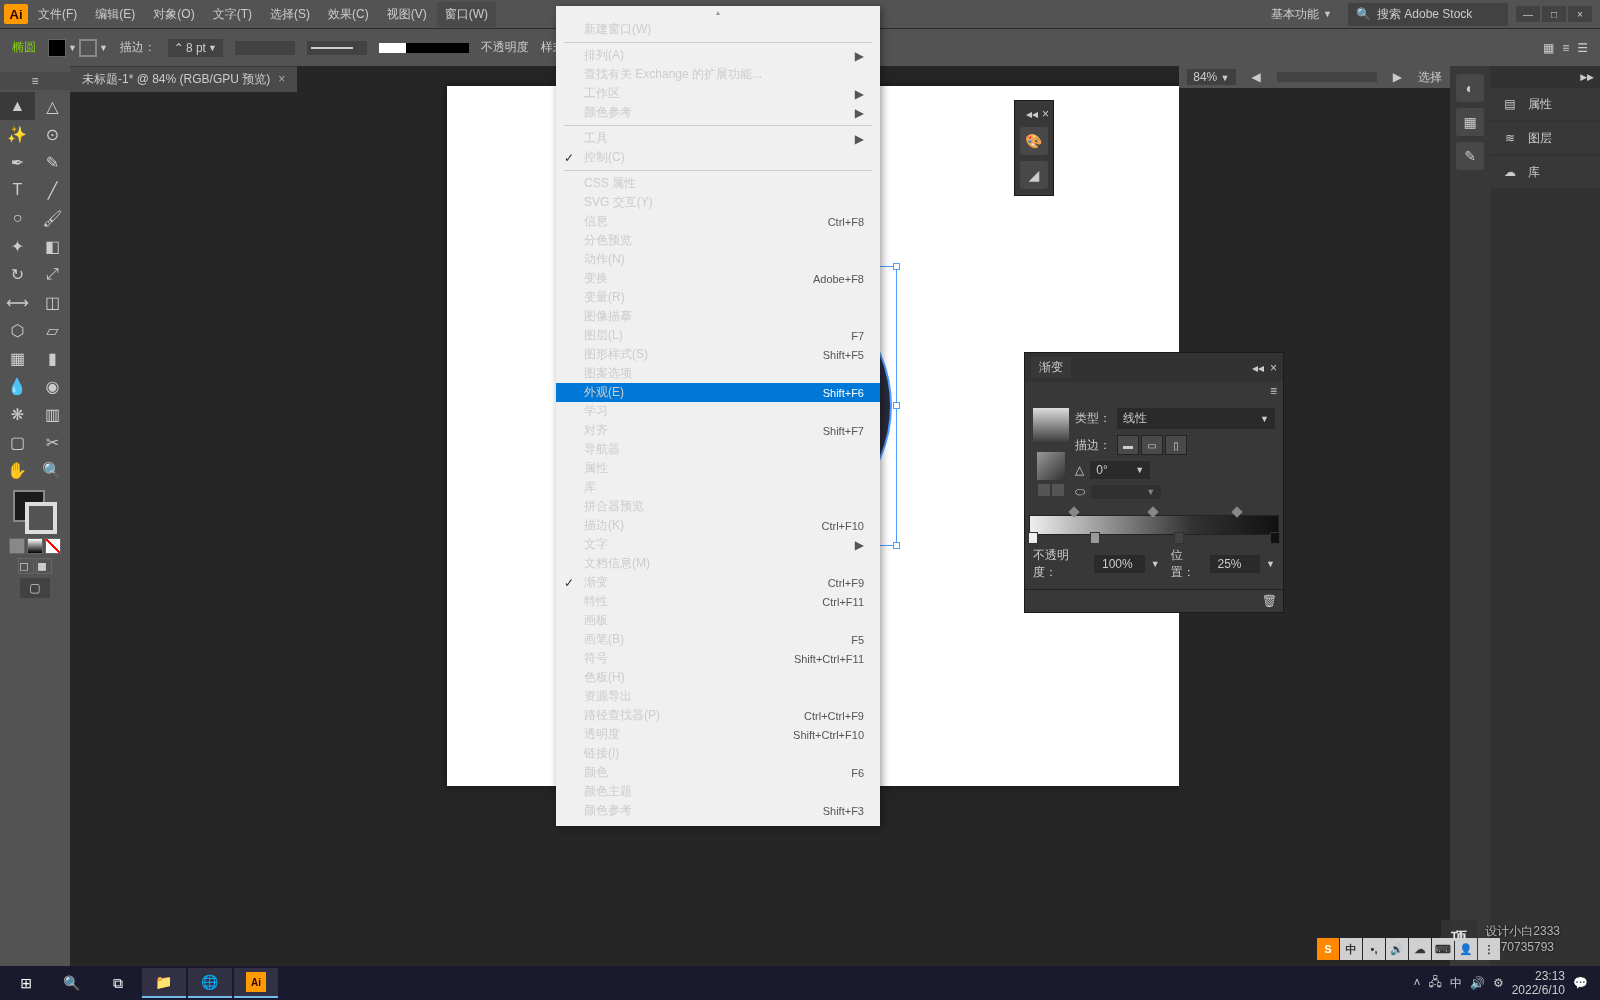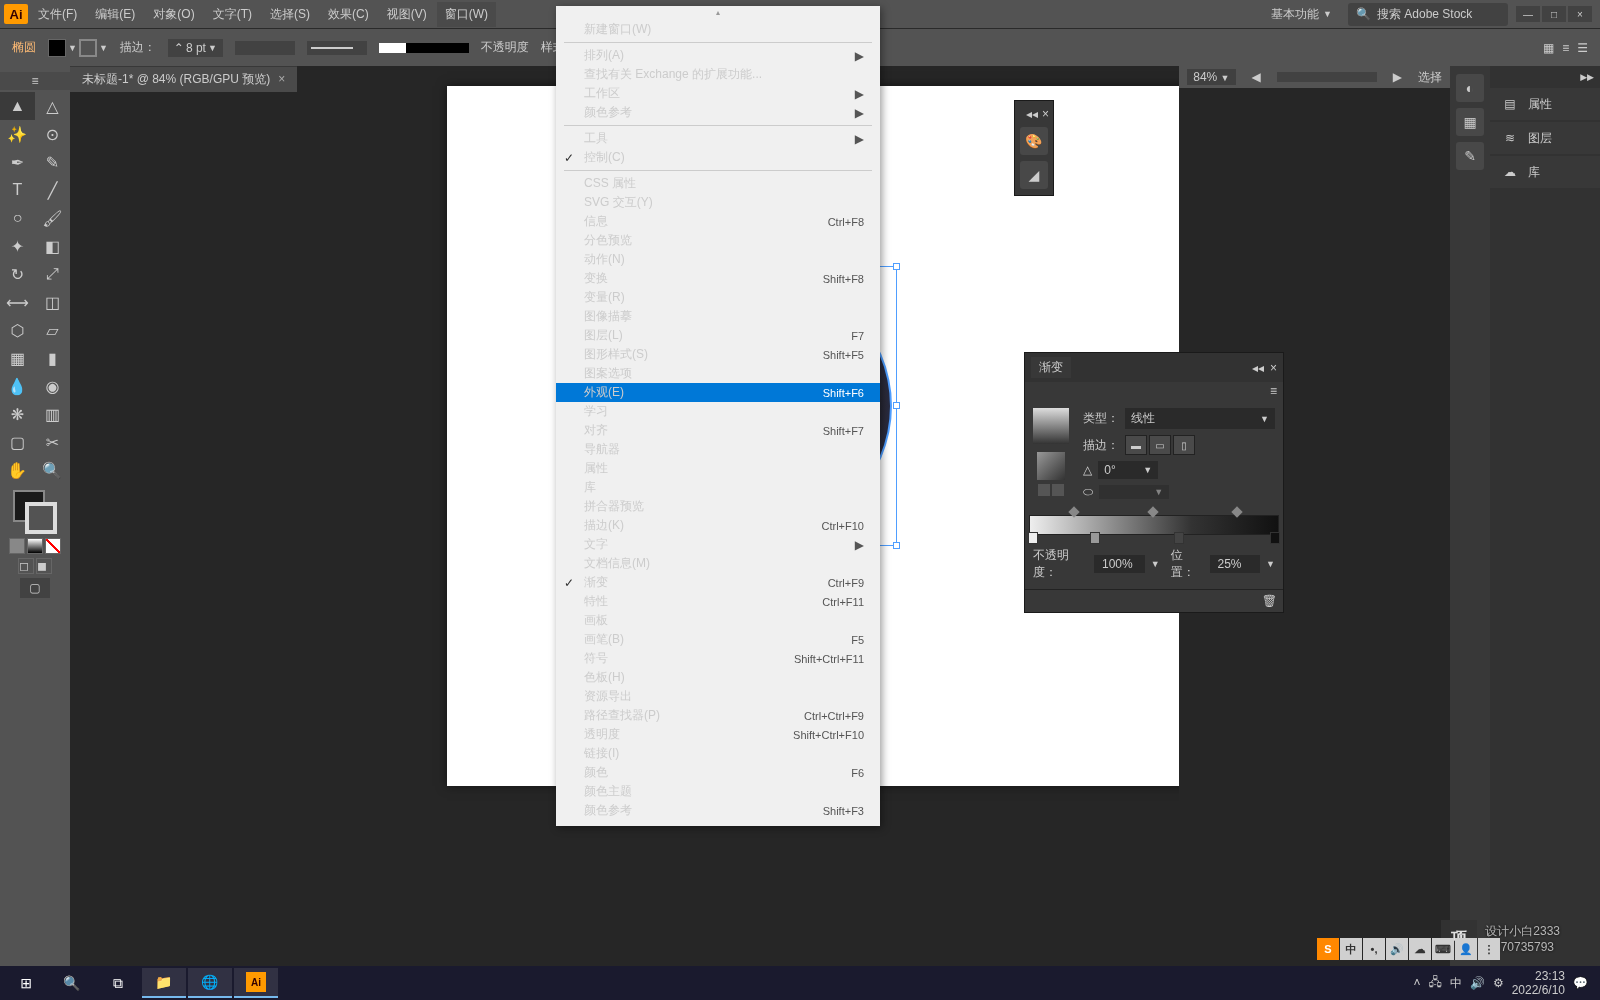--- a/index.html
+++ b/index.html
@@ -7,21 +7,21 @@
 .menubar{height:28px;background:#535353;display:flex;align-items:center;padding-left:4px;gap:2px}
 .ai-logo{width:24px;height:20px;background:#ff9a00;color:#330000;font-weight:bold;font-size:13px;display:flex;align-items:center;justify-content:center;border-radius:2px}
 .menu-item{padding:4px 8px;cursor:pointer}
 .menu-item.active{background:#4a4a4a}
 .menubar-right{margin-left:auto;display:flex;align-items:center;gap:8px;padding-right:8px}
 .workspace-sel{display:flex;align-items:center;gap:4px;padding:2px 8px}
 .search-box{background:#424242;padding:3px 8px;border-radius:3px;display:flex;align-items:center;gap:6px;color:#888;width:160px}
 .win-controls{display:flex;gap:2px}
 .win-btn{width:24px;height:16px;background:#424242;display:flex;align-items:center;justify-content:center;font-size:10px}
 .optbar{height:38px;background:#535353;display:flex;align-items:center;padding:0 12px;gap:12px;border-top:1px solid #2a2a2a}
-.opt-label{color:#fdba74}
+.opt-label{color:#84cc16}
 .swatch{width:18px;height:18px;background:#000;border:1px solid #666}
 .swatch-outline{width:18px;height:18px;border:2px solid #888;background:transparent}
 .stroke-input{background:#424242;padding:2px 6px;display:flex;align-items:center;gap:2px}
 .stroke-bar{width:90px;height:10px;background:linear-gradient(90deg,#fff 0%,#fff 30%,#000 30%,#000 100%)}
 .main{display:flex;height:calc(100% - 66px - 34px)}
 .toolbox{width:70px;background:#535353;padding-top:6px;display:flex;flex-direction:column}
 .tool-hdr{height:18px;display:flex;align-items:center;justify-content:center;background:#4a4a4a;margin-bottom:2px}
 .tool-grid{display:grid;grid-template-columns:1fr 1fr}
 .tool{height:28px;display:flex;align-items:center;justify-content:center;color:#ccc;font-size:16px}
 .tool.sel{background:#3a3a3a}
@@ -58,21 +58,21 @@
 .dd-item.highlighted .dd-shortcut{color:#fff}
 .dd-sub{margin-left:auto;color:#555}
 .dd-sep{height:1px;background:#ccc;margin:3px 8px}
 .dd-check{position:absolute;left:8px;color:#333}
 .float-panel{position:absolute;width:40px;background:#383838;border:1px solid #1a1a1a;display:flex;flex-direction:column;align-items:center;padding:6px 0;gap:6px}
 .fp-hdr{width:100%;display:flex;justify-content:flex-end;gap:4px;padding:0 4px;font-size:9px;color:#888}
 .gradient-panel{position:absolute;left:1024px;top:352px;width:260px;background:#383838;border:1px solid #1a1a1a}
 .gp-hdr{display:flex;align-items:center;padding:4px 6px;background:#323232}
 .gp-tab{padding:2px 8px;background:#383838}
 .gp-close{margin-left:auto;display:flex;gap:6px;font-size:10px;color:#888}
-.gp-body{padding:8px;display:flex;gap:14px}
+.gp-body{padding:8px;display:flex;gap:6px}
 .gp-preview{width:36px;height:36px;background:linear-gradient(180deg,#ddd,#333)}
 .gp-preview2{width:28px;height:28px;background:linear-gradient(135deg,#999,#333);margin-top:4px}
 .gp-controls{flex:1;display:flex;flex-direction:column;gap:6px}
 .gp-row{display:flex;align-items:center;gap:6px;font-size:11px}
 .gp-select{background:#2a2a2a;padding:2px 6px;flex:1;display:flex;justify-content:space-between;align-items:center}
 .gp-btns{display:flex;gap:2px}
 .gp-btn{width:22px;height:20px;background:#4a4a4a;border:1px solid #222;display:flex;align-items:center;justify-content:center;font-size:10px}
 .gp-slider{position:relative;height:20px;margin:8px 4px;background:linear-gradient(90deg,#eee 0%,#888 35%,#333 65%,#111 100%);border:1px solid #222}
 .gp-stop{position:absolute;bottom:-10px;width:10px;height:12px;background:#888;border:1px solid #333}
 .gp-diamond{position:absolute;top:-8px;width:8px;height:8px;background:#888;transform:rotate(45deg)}
@@ -312,21 +312,21 @@
         <span class="dd-shortcut">Ctrl+F8</span>
       </div>
       <div class="dd-item">
         <span>分色预览</span>
       </div>
       <div class="dd-item">
         <span>动作(N)</span>
       </div>
       <div class="dd-item">
         <span>变换</span>
-        <span class="dd-shortcut">Shift+F8</span>
+        <span class="dd-shortcut">Adobe+F8</span>
       </div>
       <div class="dd-item">
         <span>变量(R)</span>
       </div>
       <div class="dd-item">
         <span>图像描摹</span>
       </div>
       <div class="dd-item">
         <span>图层(L)</span>
         <span class="dd-shortcut">F7</span>

